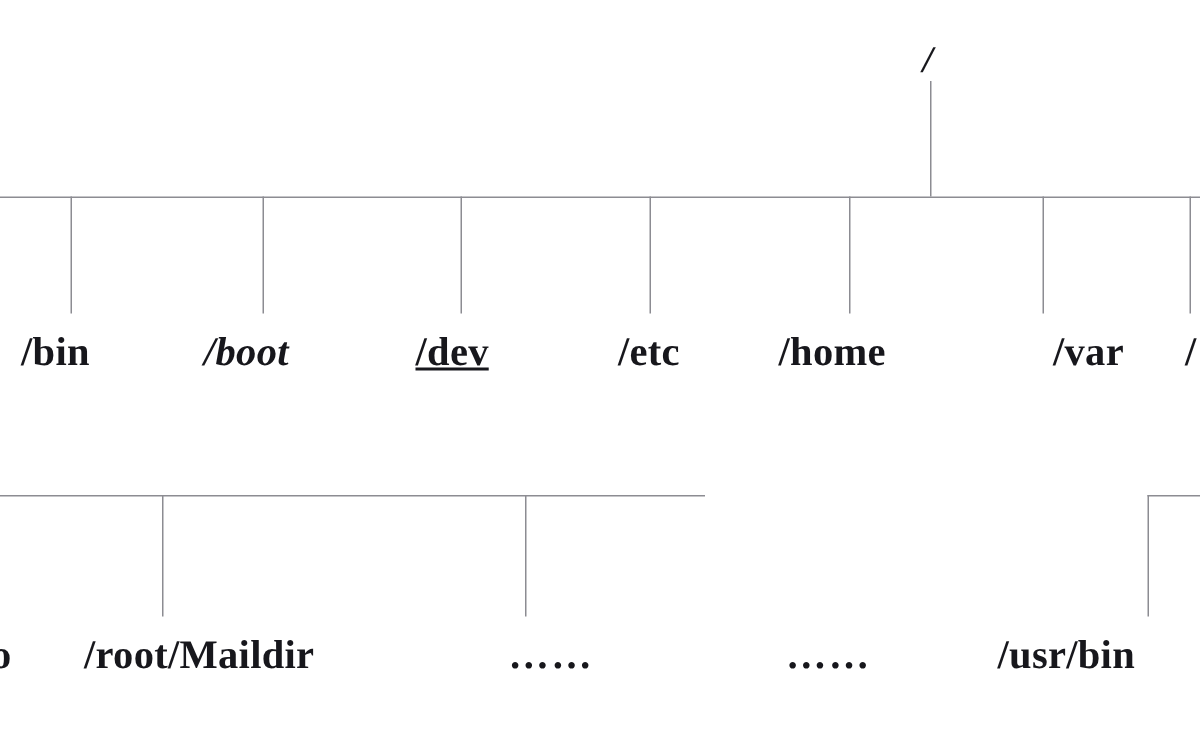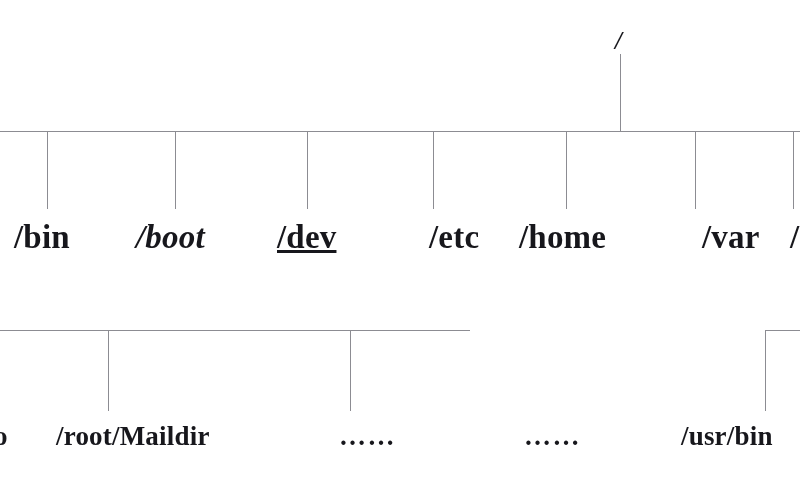--- a/index.html
+++ b/index.html
@@ -32,21 +32,21 @@
   
   .node-label {
     position: absolute;
     font-weight: bold;
     color: #17171c;
     white-space: nowrap;
     letter-spacing: 0.2px;
     line-height: 1;
   }
   .lvl1-label {
-    font-size: 33px;
+    font-size: 27px;
   }
   .lvl2-label {
     font-size: 27px;
   }
   .root-label {
     font-size: 25px;
     font-style: italic;
   }
   .ellipsis-label {
     font-size: 27px;
@@ -74,36 +74,36 @@
       <div class="vline" style="left: 307px; top: 131px; height: 78px;"></div>
       <div class="vline" style="left: 433px; top: 131px; height: 78px;"></div>
       <div class="vline" style="left: 566px; top: 131px; height: 78px;"></div>
       <div class="vline" style="left: 695px; top: 131px; height: 78px;"></div>
       <div class="vline" style="left: 793px; top: 131px; height: 78px;"></div>
     </div>
   <div id="level1-labels">
       <div class="node-label lvl1-label" style="left: 14px; top: 221px;">/bin</div>
       <div class="node-label lvl1-label" style="left: 136px; top: 221px; font-style: italic;">/boot</div>
       <div class="node-label lvl1-label" style="left: 277px; top: 221px; text-decoration: underline;">/dev</div>
-      <div class="node-label lvl1-label" style="left: 429px; top: 221px;">/etc</div>
+      <div class="node-label lvl1-label" style="left: 412px; top: 221px;">/etc</div>
       <div class="node-label lvl1-label" style="left: 519px; top: 221px;">/home</div>
       <div class="node-label lvl1-label" style="left: 702px; top: 221px;">/var</div>
       <div class="node-label lvl1-label clipped-right" style="left: 790px; top: 221px;">/</div>
     </div>
 
   <div class="hline" id="level2-bus-left" style="left: 0px; top: 330px; width: 470px;"></div>
 
   <div class="hline" id="level2-bus-right" style="left: 765px; top: 330px; width: 35px;"></div>
 
   <div id="level2-ticks">
       <div class="vline" style="left: 108px; top: 330px; height: 81px;"></div>
       <div class="vline" style="left: 350px; top: 330px; height: 81px;"></div>
       <div class="vline" style="left: 765px; top: 330px; height: 81px;"></div>
     </div>
   <div id="level2-labels">
       <div class="node-label lvl2-label clipped-left" style="left: -6px; top: 423px;">o</div>
       <div class="node-label lvl2-label" style="left: 56px; top: 423px; text-align: center;">/root/Maildir</div>
       <div class="node-label ellipsis-label" style="left: 339px; top: 423px;">……</div>
       <div class="node-label ellipsis-label" style="left: 524px; top: 423px;">……</div>
-      <div class="node-label lvl2-label clipped-left" style="left: 681px; top: 423px;">/usr/bin</div>
+      <div class="node-label lvl2-label clipped-left" style="left: 665px; top: 423px;">/usr/bin</div>
     </div>
 
 </div>
 
 </body></html>

